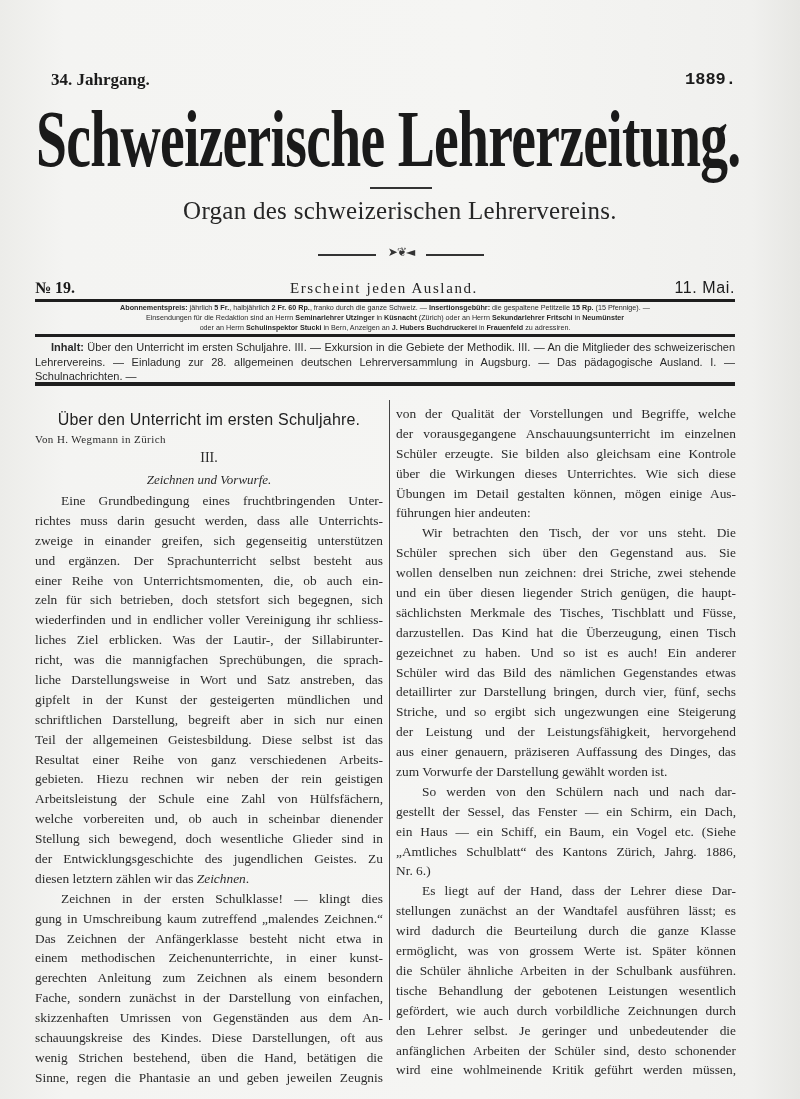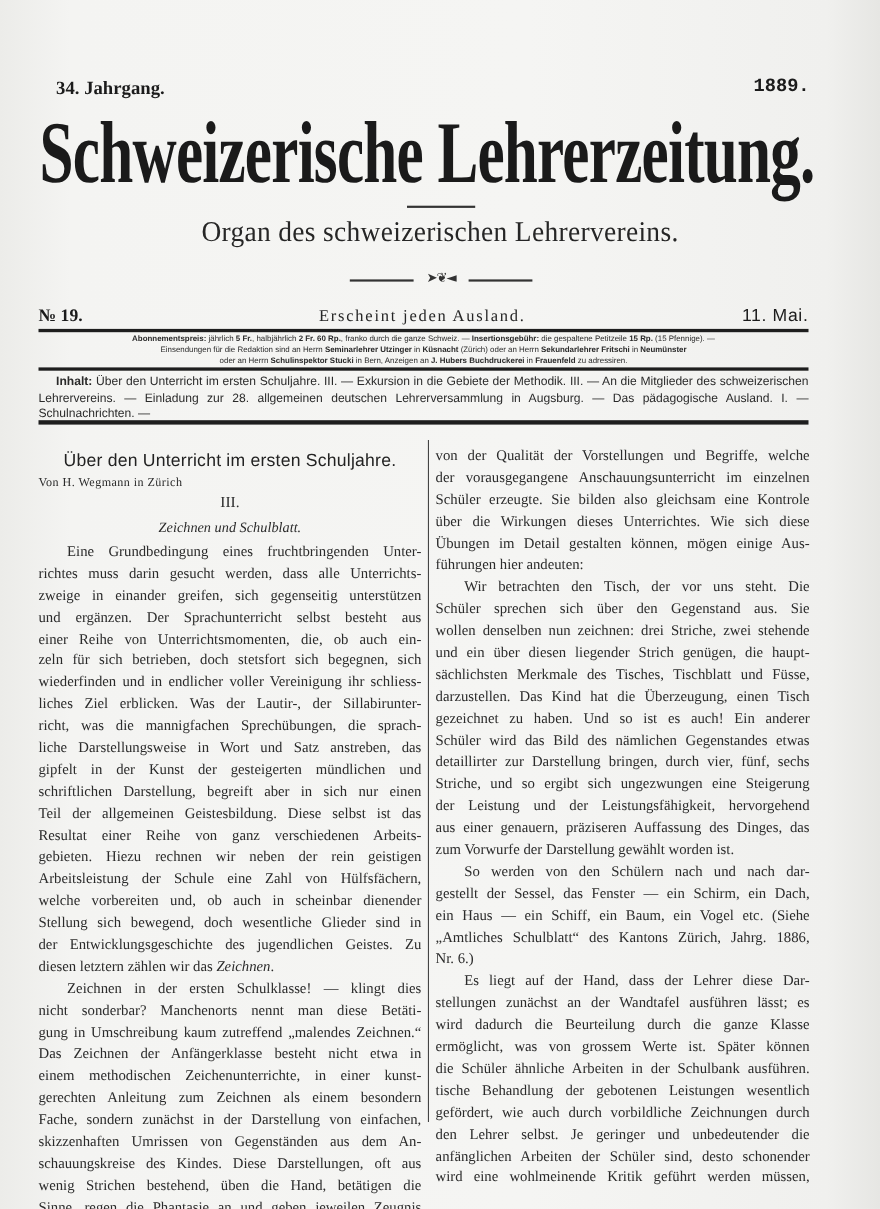--- a/index.html
+++ b/index.html
@@ -103,21 +103,21 @@
   <div class="contents">
     <b>Inhalt:</b><span> Über den Unterricht im ersten Schuljahre. III. — Exkursion in die Gebiete der Methodik. III. — An die Mitglieder des schweizerischen Lehrervereins. — Einladung zur 28. allgemeinen deutschen Lehrerversammlung in Augsburg. — Das pädagogische Ausland. I. — Schulnachrichten. —</span>
   </div>
 
   <div class="rule-thick" style="top:382px; height:4px;"></div>
 
   <div class="col col-left">
     <div class="art-title">Über den Unterricht im ersten Schuljahre.</div>
     <div class="art-author">Von H. Wegmann in Zürich</div>
     <div class="art-part">III.</div>
-    <div class="art-sub">Zeichnen und Schulblatt.</div>
+    <div class="art-sub">Zeichnen und Vorwurfe.</div>
     <div id="left-lines">
         <span class="line ind">Eine Grundbedingung eines fruchtbringenden Unter-</span>
         <span class="line">richtes muss darin gesucht werden, dass alle Unterrichts-</span>
         <span class="line">zweige in einander greifen, sich gegenseitig unterstützen</span>
         <span class="line">und ergänzen.  Der Sprachunterricht selbst besteht aus</span>
         <span class="line">einer Reihe von Unterrichtsmomenten, die, ob auch ein-</span>
         <span class="line">zeln für sich betrieben, doch stetsfort sich begegnen, sich</span>
         <span class="line">wiederfinden und in endlicher voller Vereinigung ihr schliess-</span>
         <span class="line">liches Ziel erblicken.  Was der Lautir-, der Sillabirunter-</span>
         <span class="line">richt, was die mannigfachen Sprechübungen, die sprach-</span>
@@ -126,21 +126,20 @@
         <span class="line">schriftlichen Darstellung, begreift aber in sich nur einen</span>
         <span class="line">Teil der allgemeinen Geistesbildung.  Diese selbst ist das</span>
         <span class="line">Resultat einer Reihe von ganz verschiedenen Arbeits-</span>
         <span class="line">gebieten.  Hiezu rechnen wir neben der rein geistigen</span>
         <span class="line">Arbeitsleistung der Schule eine Zahl von Hülfsfächern,</span>
         <span class="line">welche vorbereiten und, ob auch in scheinbar dienender</span>
         <span class="line">Stellung sich bewegend, doch wesentliche Glieder sind in</span>
         <span class="line">der Entwicklungsgeschichte des jugendlichen Geistes.  Zu</span>
         <span class="line last">diesen letztern zählen wir das <em>Zeichnen</em>.</span>
         <span class="line ind">Zeichnen in der ersten Schulklasse! — klingt dies</span>
-        <span class="line">nicht sonderbar?  Manchenorts nennt man diese Betäti-</span>
         <span class="line">gung in Umschreibung kaum zutreffend „malendes Zeichnen.“</span>
         <span class="line">Das Zeichnen der Anfängerklasse besteht nicht etwa in</span>
         <span class="line">einem methodischen Zeichenunterrichte, in einer kunst-</span>
         <span class="line">gerechten Anleitung zum Zeichnen als einem besondern</span>
         <span class="line">Fache, sondern zunächst in der Darstellung von einfachen,</span>
         <span class="line">skizzenhaften Umrissen von Gegenständen aus dem An-</span>
         <span class="line">schauungskreise des Kindes.  Diese Darstellungen, oft aus</span>
         <span class="line">wenig Strichen bestehend, üben die Hand, betätigen die</span>
         <span class="line">Sinne, regen die Phantasie an und geben jeweilen Zeugnis</span>
       </div>

